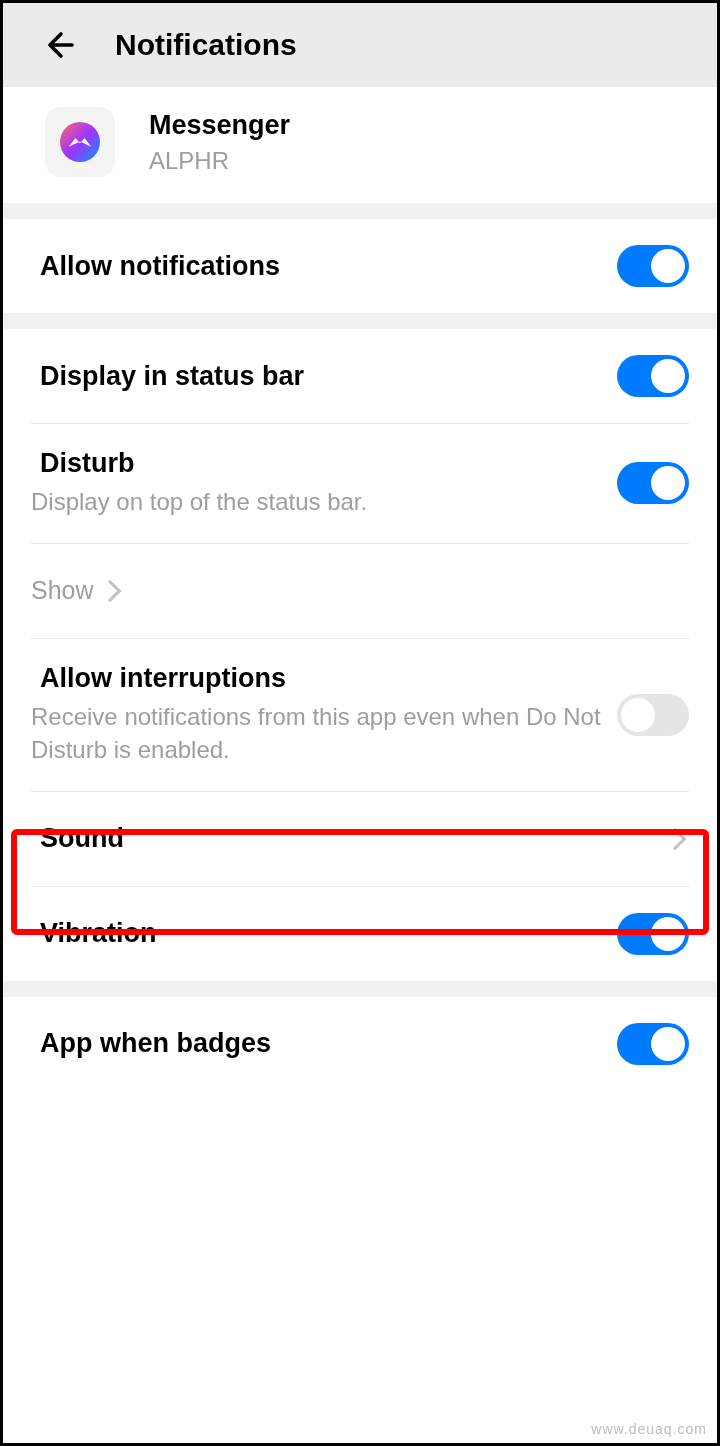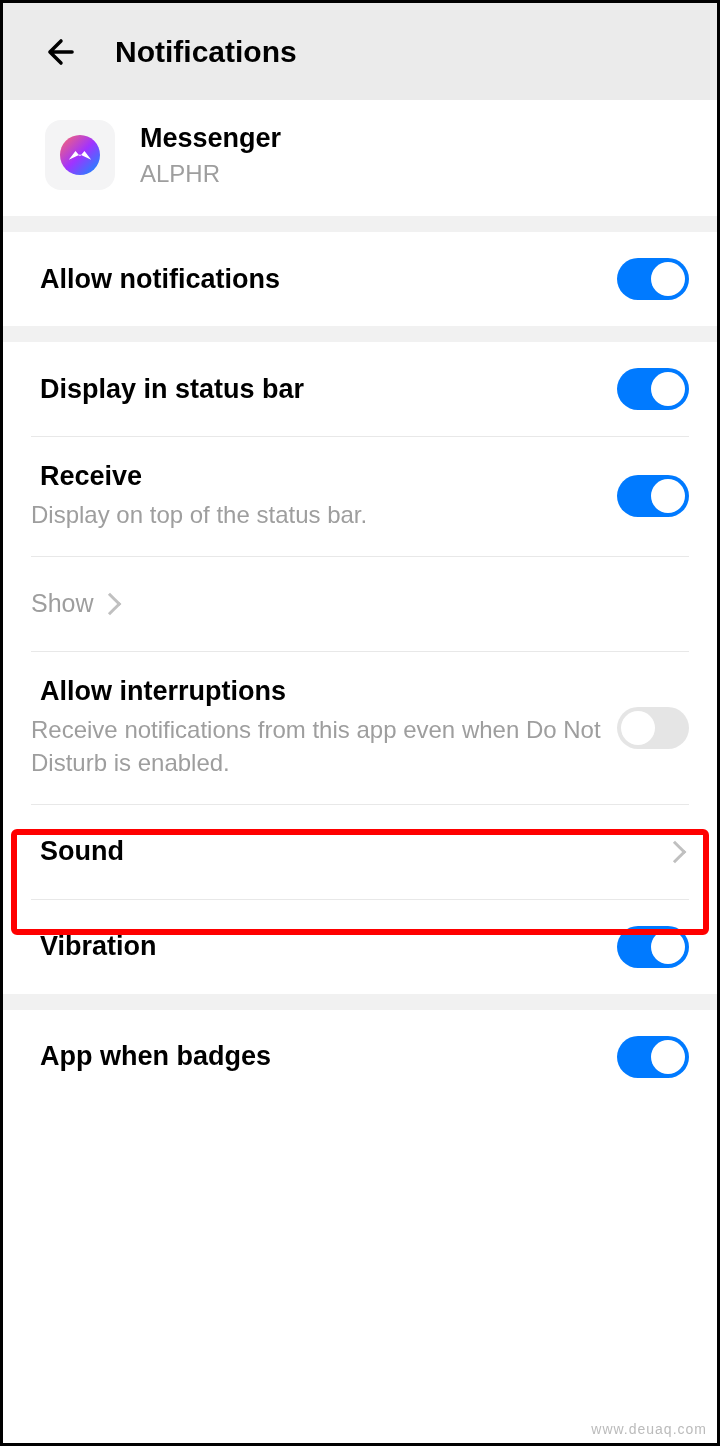--- a/index.html
+++ b/index.html
@@ -10,21 +10,21 @@
     body {
       font-family: -apple-system, BlinkMacSystemFont, "Segoe UI", sans-serif;
       background: #fff;
       width: 720px;
       height: 1446px;
       border: 3px solid #000;
       position: relative;
     }
     .header {
       background: #ebebeb;
-      height: 97px;
+      height: 84px;
       display: flex;
       align-items: center;
       padding: 0 20px;
     }
     .back-arrow {
       width: 40px;
       height: 40px;
       display: flex;
       align-items: center;
       justify-content: center;
@@ -63,21 +63,21 @@
       content: "";
       position: absolute;
       top: 40%;
       left: 22%;
       width: 56%;
       height: 22%;
       background: #fff;
       clip-path: polygon(0% 100%, 30% 0%, 50% 60%, 70% 0%, 100% 100%, 50% 40%);
     }
     .app-text {
-      margin-left: 25px;
+      margin-left: 34px;
     }
     .app-name {
       font-size: 27px;
       font-weight: 700;
       color: #000;
     }
     .app-subtitle {
       font-size: 24px;
       color: #9e9e9e;
       margin-top: 6px;
@@ -220,21 +220,21 @@
   </div>
   <div class="toggle on">
     <div class="toggle-knob"></div>
   </div>
 </div>
 
 <div class="divider"></div>
 
 <div class="row">
   <div class="row-content">
-    <div class="row-title">Receive</div>
+    <div class="row-title">Disturb</div>
     <div class="row-subtitle">Display on top of the status bar.</div>
   </div>
   <div class="toggle on">
     <div class="toggle-knob"></div>
   </div>
 </div>
 
 <div class="divider"></div>
 
 <div class="row">

